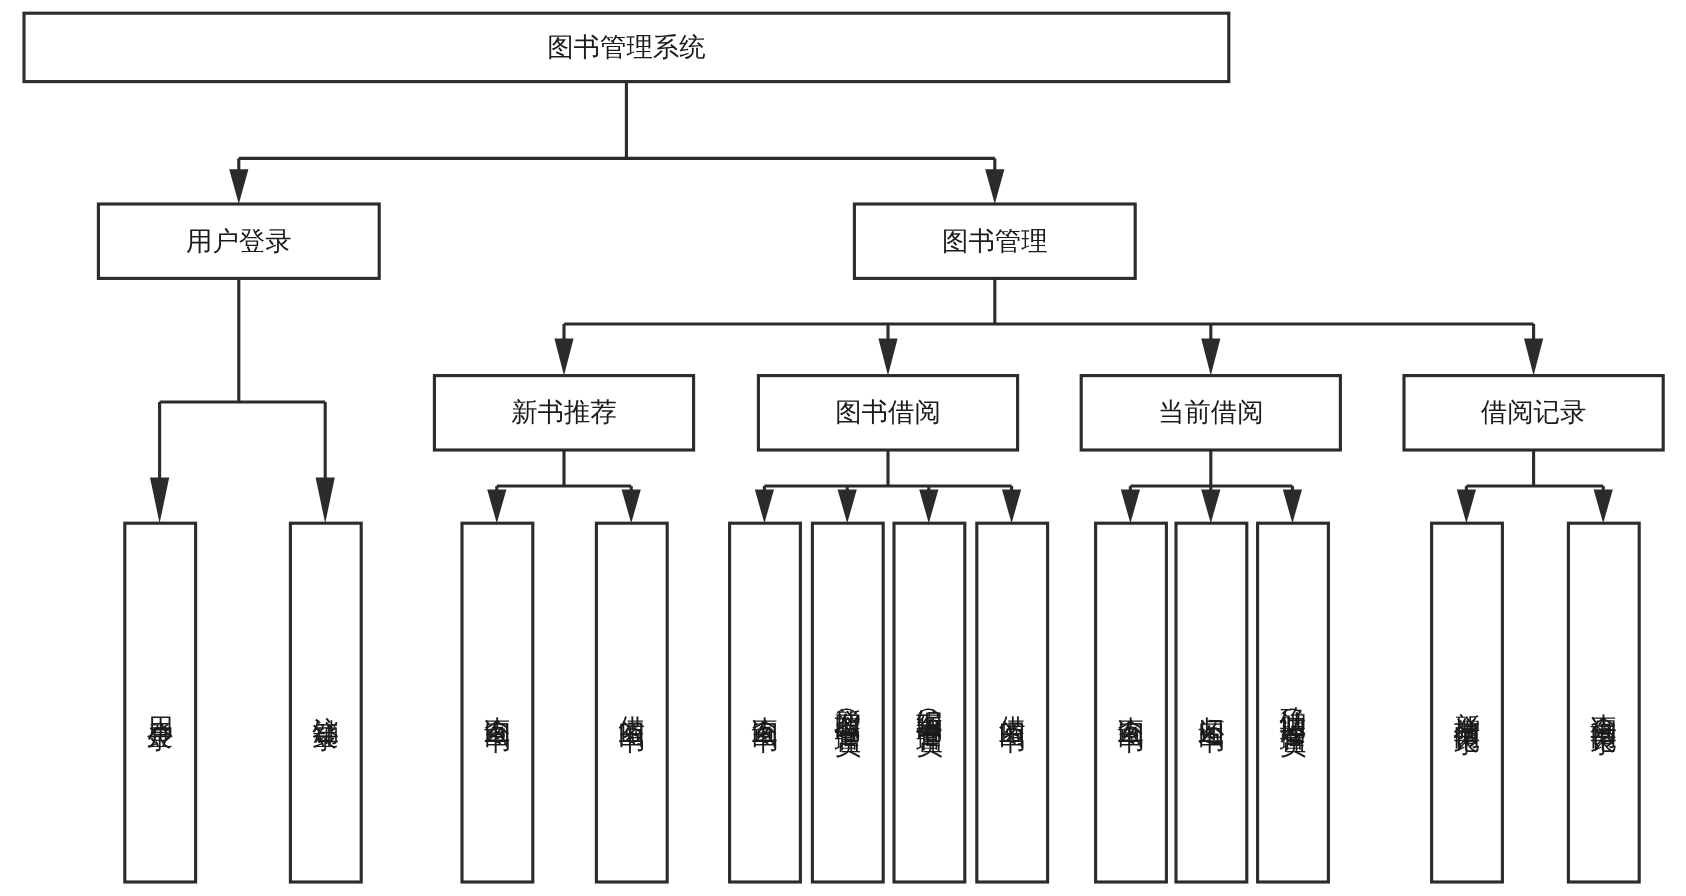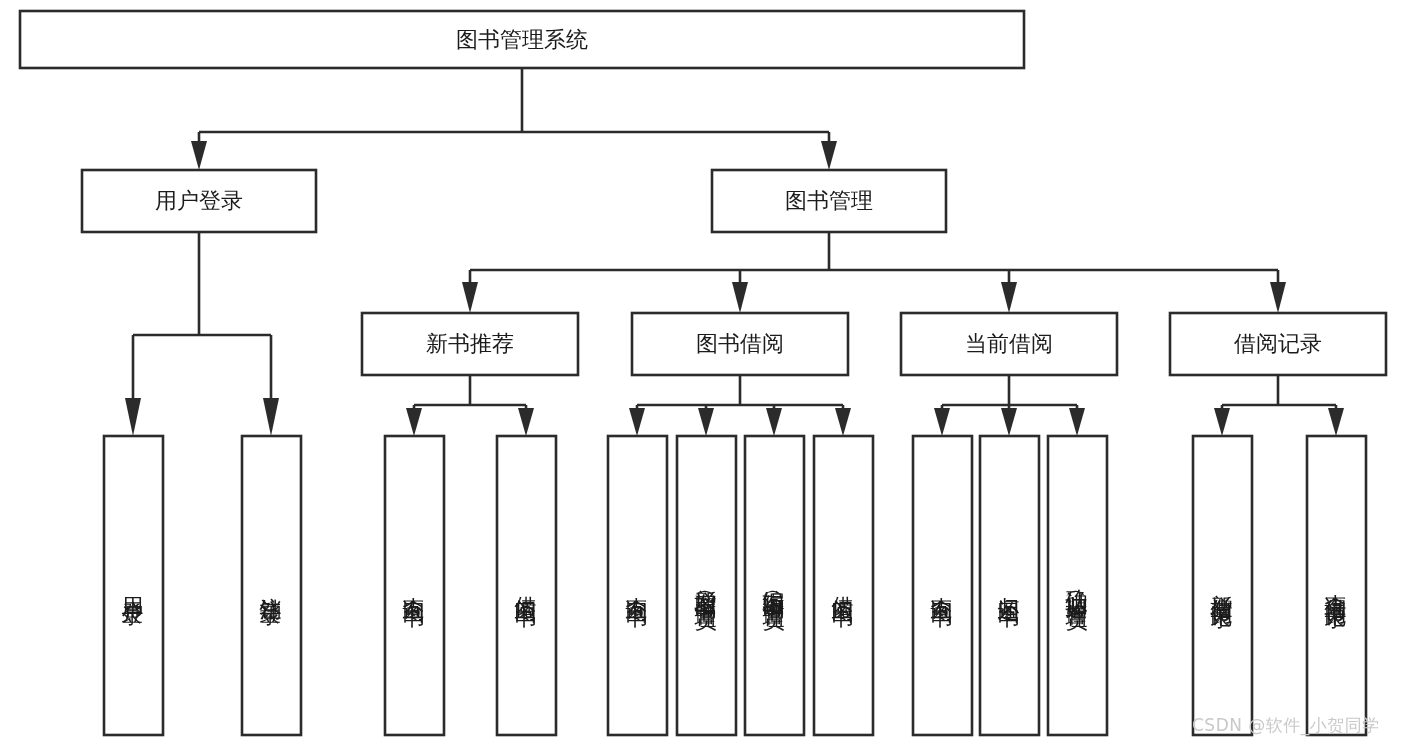--- a/index.html
+++ b/index.html
@@ -197,15 +197,14 @@
       <rect class="box-rect" x="1193" y="436" width="59" height="299"></rect>
       <text class="leaf-label" x="1222" y="585">新增借阅记录</text>
     </g>
     <g>
       <rect class="box-rect" x="1307" y="436" width="59" height="299"></rect>
       <text class="leaf-label" x="1336" y="585">查询借阅记录</text>
     </g>
 
   </svg>
 
-  <div class="watermark">CSDN @软件_小贺同学</div>
 
 </div>
 
 </body></html>

